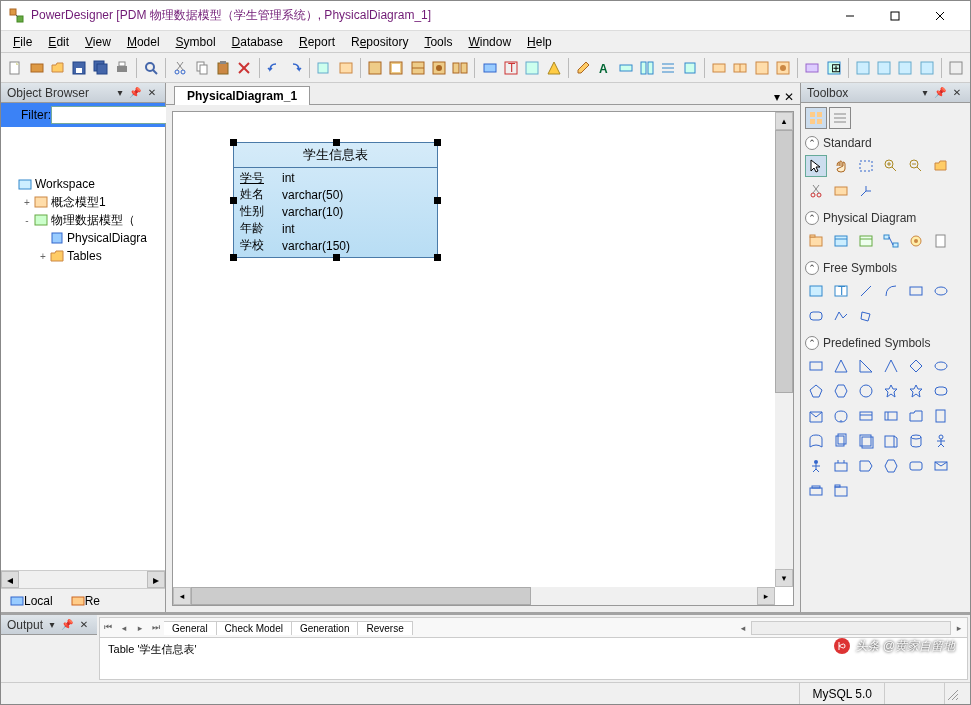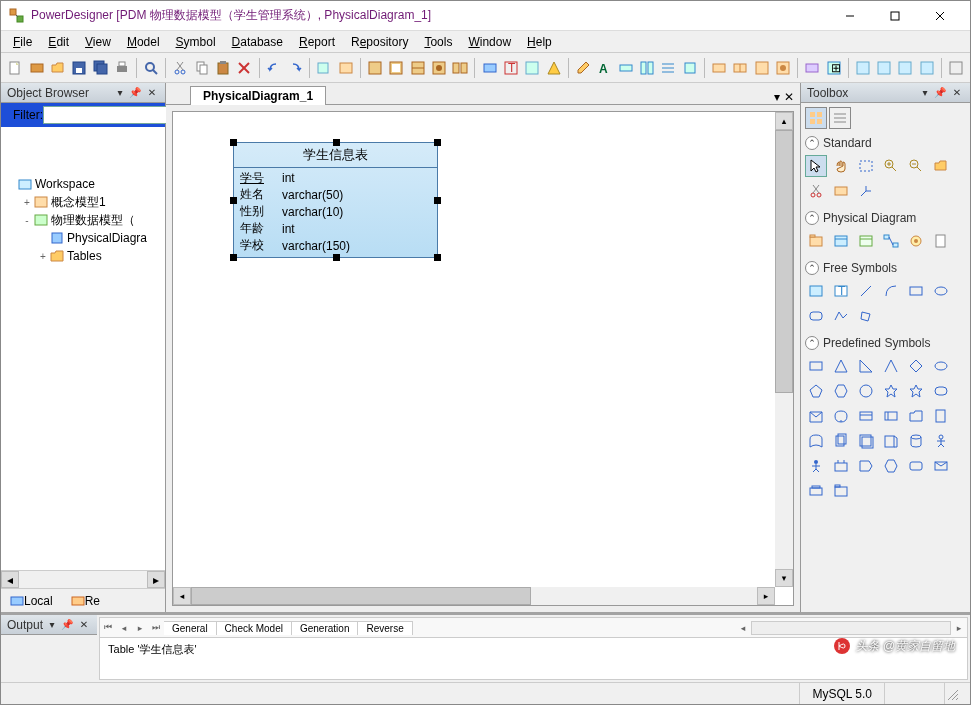--- a/index.html
+++ b/index.html
@@ -12,34 +12,34 @@
 .menubar { height: 22px; background: #f0f0f0; display: flex; align-items: center; padding: 0 4px; border-bottom: 1px solid #ccc; }
 .menu-item { padding: 2px 8px; cursor: pointer; }
 .menu-item .ul { text-decoration: underline; }
 .toolbar { height: 30px; background: #f0f0f0; display: flex; align-items: center; padding: 2px 4px; border-bottom: 1px solid #ccc; gap: 1px; flex-wrap: nowrap; overflow: hidden; }
 .tb-btn { width: 22px; height: 22px; display: flex; align-items: center; justify-content: center; cursor: pointer; border: 1px solid transparent; }
 .tb-sep { width: 1px; height: 20px; background: #bbb; margin: 0 3px; }
 .main-area { flex: 1; display: flex; overflow: hidden; }
 .panel-header { height: 20px; background: linear-gradient(to bottom, #e0e6eb, #c8d0d8); display: flex; align-items: center; padding: 0 6px; font-size: 11px; color: #333; border-bottom: 1px solid #999; }
 .panel-header .spacer { flex: 1; }
 .panel-header .hbtn { width: 14px; height: 14px; margin-left: 2px; cursor: pointer; font-size: 10px; display: flex; align-items: center; justify-content: center; }
-.left-panel { width: 165px; display: flex; flex-direction: column; background: #1d4ed8; border-right: 1px solid #999; }
-.filter-row { height: 24px; display: flex; align-items: center; padding: 2px 12px; gap: 0; }
+.left-panel { width: 165px; display: flex; flex-direction: column; background: #3b82f6; border-right: 1px solid #999; }
+.filter-row { height: 24px; display: flex; align-items: center; padding: 2px 20px; gap: 0; }
 .filter-row input { flex: 1; height: 18px; border: 1px solid #7a9; padding: 0 2px; }
 .tree { flex: 1; padding: 4px; overflow: auto; background: #fff; }
 .tree-node { display: flex; align-items: center; height: 18px; white-space: nowrap; cursor: pointer; }
 .tree-node .exp { width: 12px; text-align: center; color: #666; font-size: 10px; }
 .tree-node .icn { width: 16px; height: 14px; margin-right: 2px; display: inline-flex; align-items: center; justify-content: center; }
 .left-scroll { height: 18px; background: #eee; border-top: 1px solid #ccc; display: flex; }
 .left-scroll .arrow { width: 18px; display: flex; align-items: center; justify-content: center; background: #ddd; border: 1px solid #bbb; cursor: pointer; }
 .left-scroll .track { flex: 1; background: #f0f0f0; }
 .left-tabs { height: 24px; display: flex; align-items: center; padding: 2px; gap: 4px; background: #f0f0f0; border-top: 1px solid #ccc; }
 .left-tab { padding: 2px 6px; display: flex; align-items: center; gap: 0; cursor: pointer; border: 1px solid transparent; }
 .center-panel { flex: 1; display: flex; flex-direction: column; background: #eee; }
-.doc-tab-row { height: 22px; background: #eee; display: flex; align-items: flex-end; padding-left: 24px; border-bottom: 1px solid #999; }
+.doc-tab-row { height: 22px; background: #eee; display: flex; align-items: flex-end; padding-left: 8px; border-bottom: 1px solid #999; }
 .doc-tab { background: #fff; border: 1px solid #999; border-bottom: none; padding: 2px 12px; font-weight: bold; position: relative; top: 1px; }
 .doc-tab-spacer { flex: 1; }
 .doc-tab-btns { display: flex; gap: 4px; padding-right: 6px; }
 .canvas-wrap { flex: 1; position: relative; background: #fff; margin: 6px; border: 1px solid #999; overflow: hidden; }
 .canvas { position: absolute; inset: 0 18px 18px 0; background: #fff; }
 .hscroll { position: absolute; left: 0; right: 18px; bottom: 0; height: 18px; background: #eee; display: flex; }
 .vscroll { position: absolute; top: 0; bottom: 18px; right: 0; width: 18px; background: #eee; display: flex; flex-direction: column; }
 .sb-btn { width: 18px; height: 18px; background: #ddd; border: 1px solid #bbb; display: flex; align-items: center; justify-content: center; cursor: pointer; font-size: 9px; }
 .sb-track { flex: 1; background: #f0f0f0; position: relative; }
 .sb-thumb-h { position: absolute; height: 100%; background: #ccc; border: 1px solid #aaa; }

